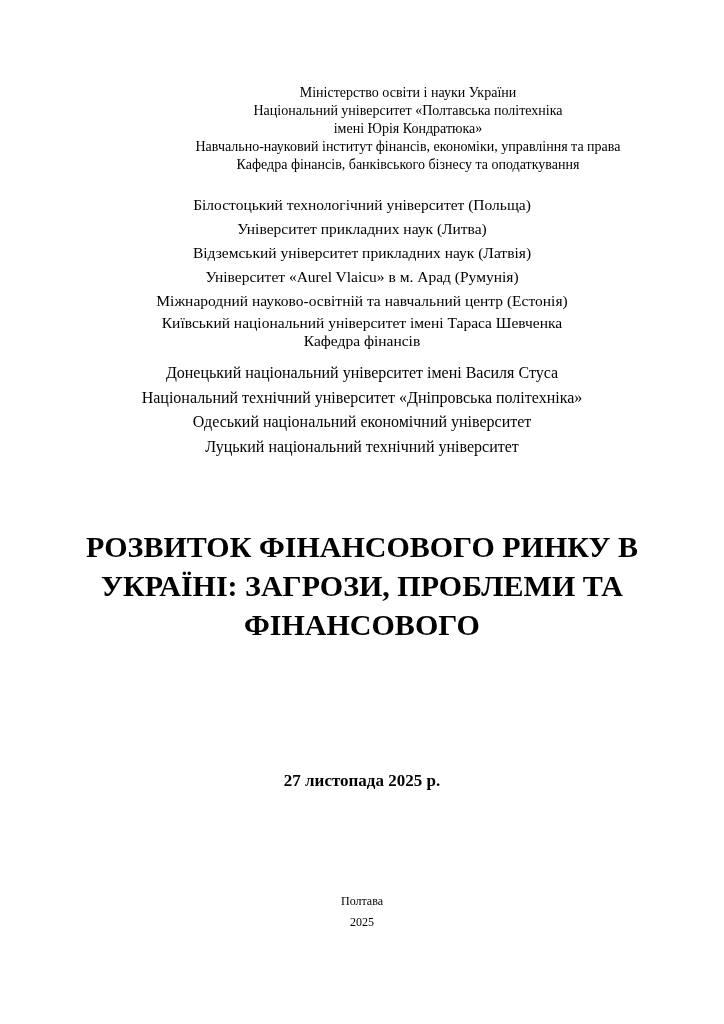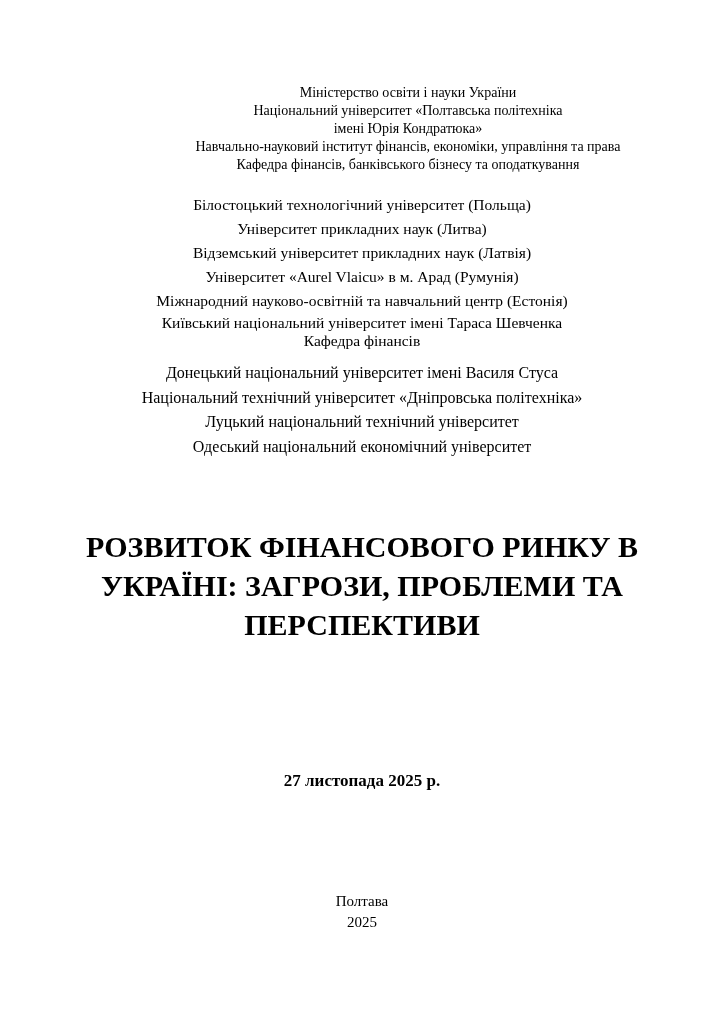--- a/index.html
+++ b/index.html
@@ -59,21 +59,21 @@
     font-weight: bold;
   }
   .date-line {
     top: 771px;
     font-size: 17px;
     line-height: 20px;
     font-weight: bold;
   }
   .footer-block {
     top: 891px;
-    font-size: 15px;
+    font-size: 12px;
     line-height: 21px;
   }
 </style>
 </head>
 <body>
 
 <div class="page">
 
   <div class="block header-block">
     <div>Міністерство освіти і науки України</div>
@@ -92,28 +92,28 @@
   </div>
 
   <div class="block kyiv-block">
     <div>Київський національний університет імені Тараса Шевченка</div>
     <div>Кафедра фінансів</div>
   </div>
 
   <div class="block nationals-block">
     <div>Донецький національний університет імені Василя Стуса</div>
     <div>Національний технічний університет «Дніпровська політехніка»</div>
+    <div>Одеський національний економічний університет</div>
     <div>Луцький національний технічний університет</div>
-    <div>Одеський національний економічний університет</div>
   </div>
 
   <h1 class="block title-block">
     <div>РОЗВИТОК ФІНАНСОВОГО РИНКУ В</div>
     <div>УКРАЇНІ: ЗАГРОЗИ, ПРОБЛЕМИ ТА</div>
-    <div>ПЕРСПЕКТИВИ</div>
+    <div>ФІНАНСОВОГО</div>
   </h1>
 
 
   <div class="block date-line">27 листопада 2025 р.</div>
 
   <div class="block footer-block">
     <div>Полтава</div>
     <div>2025</div>
   </div>
 

